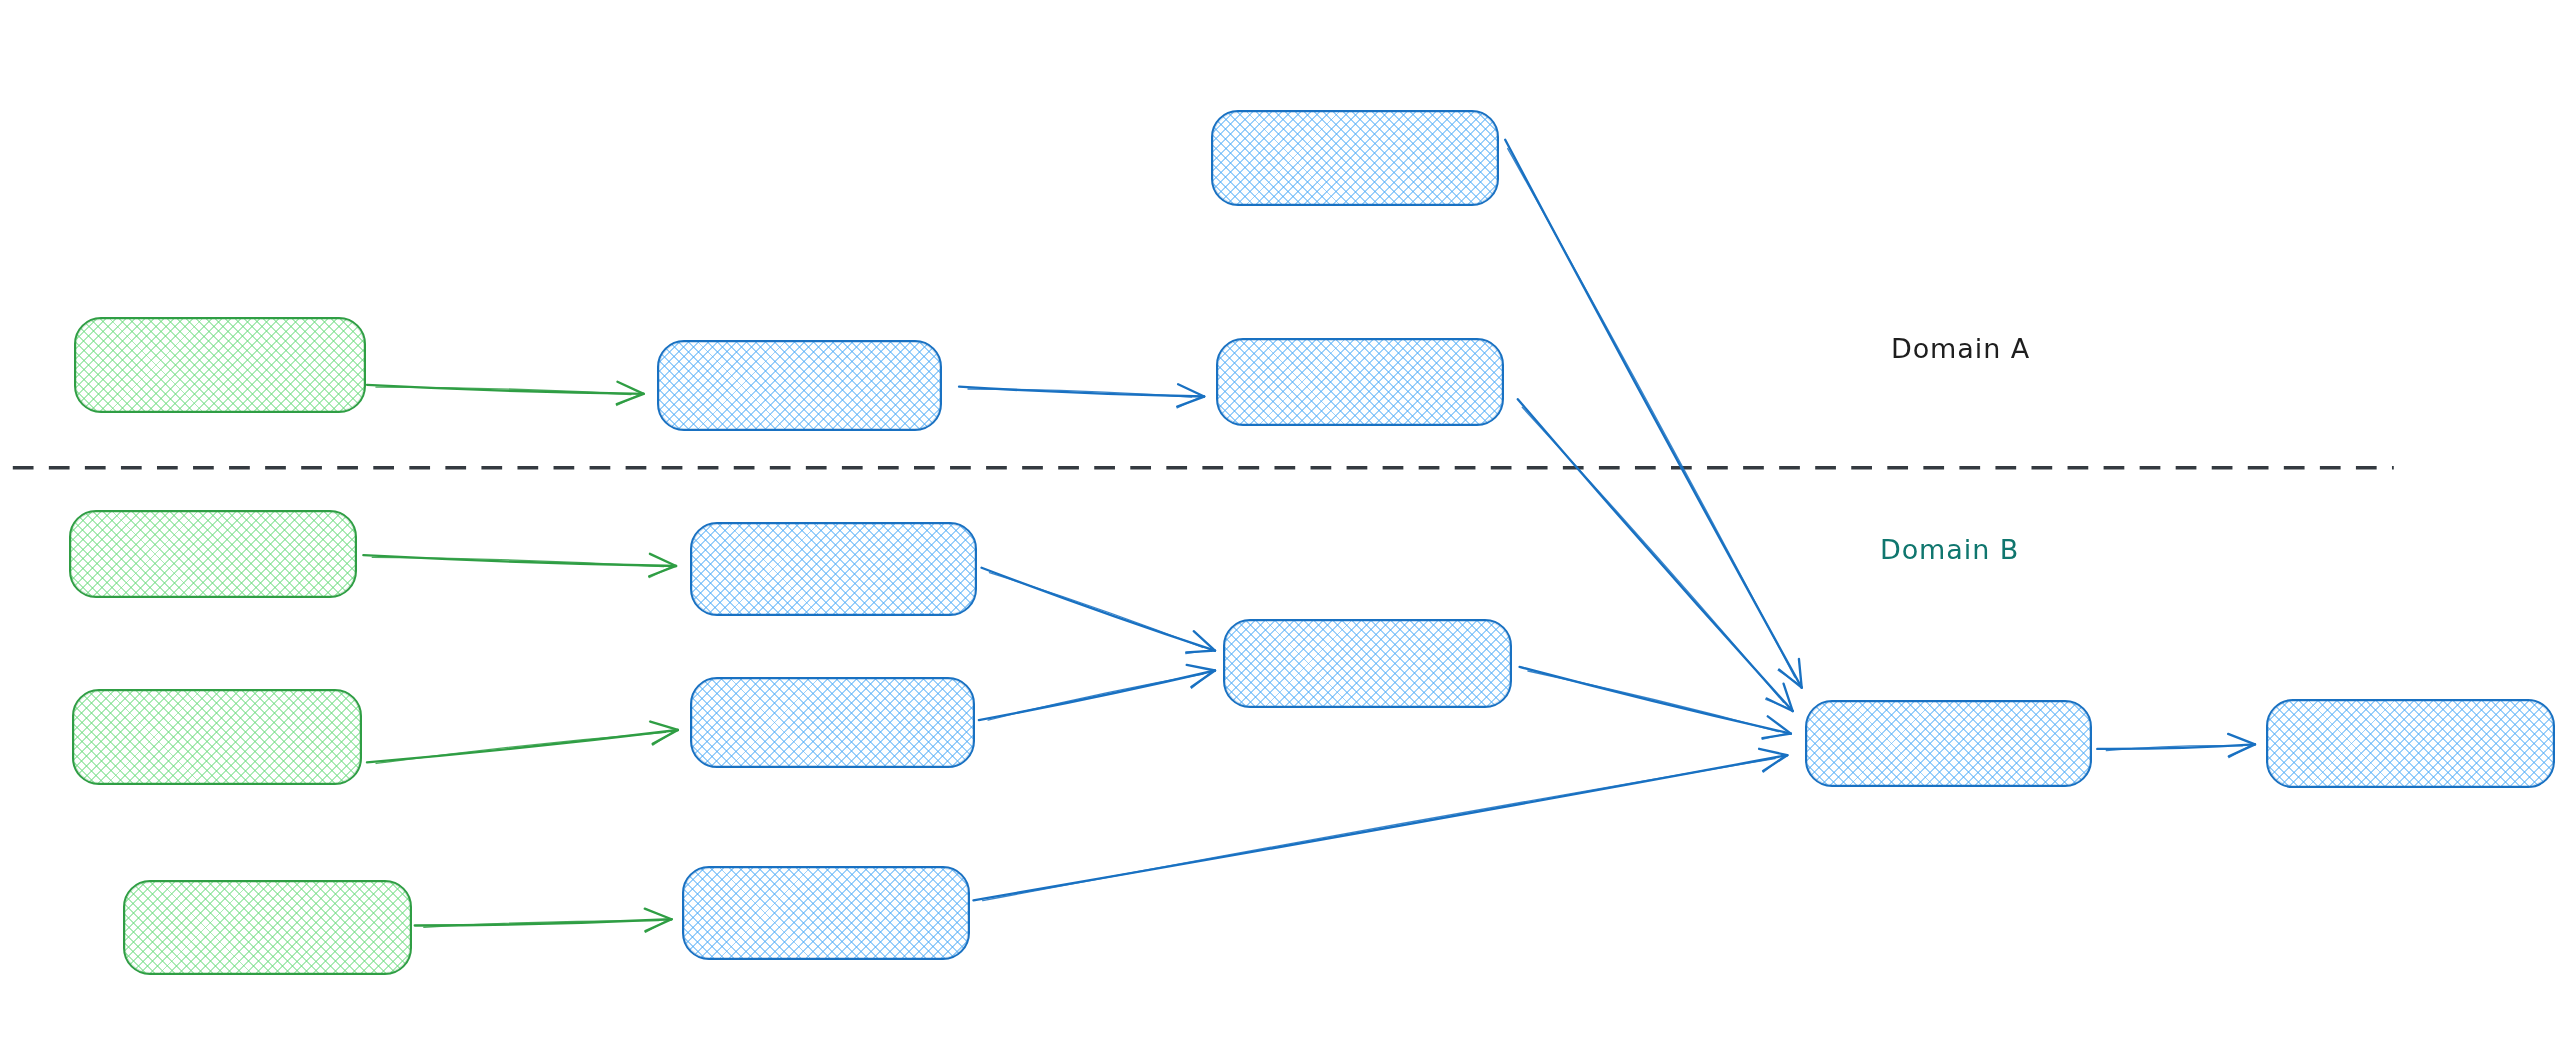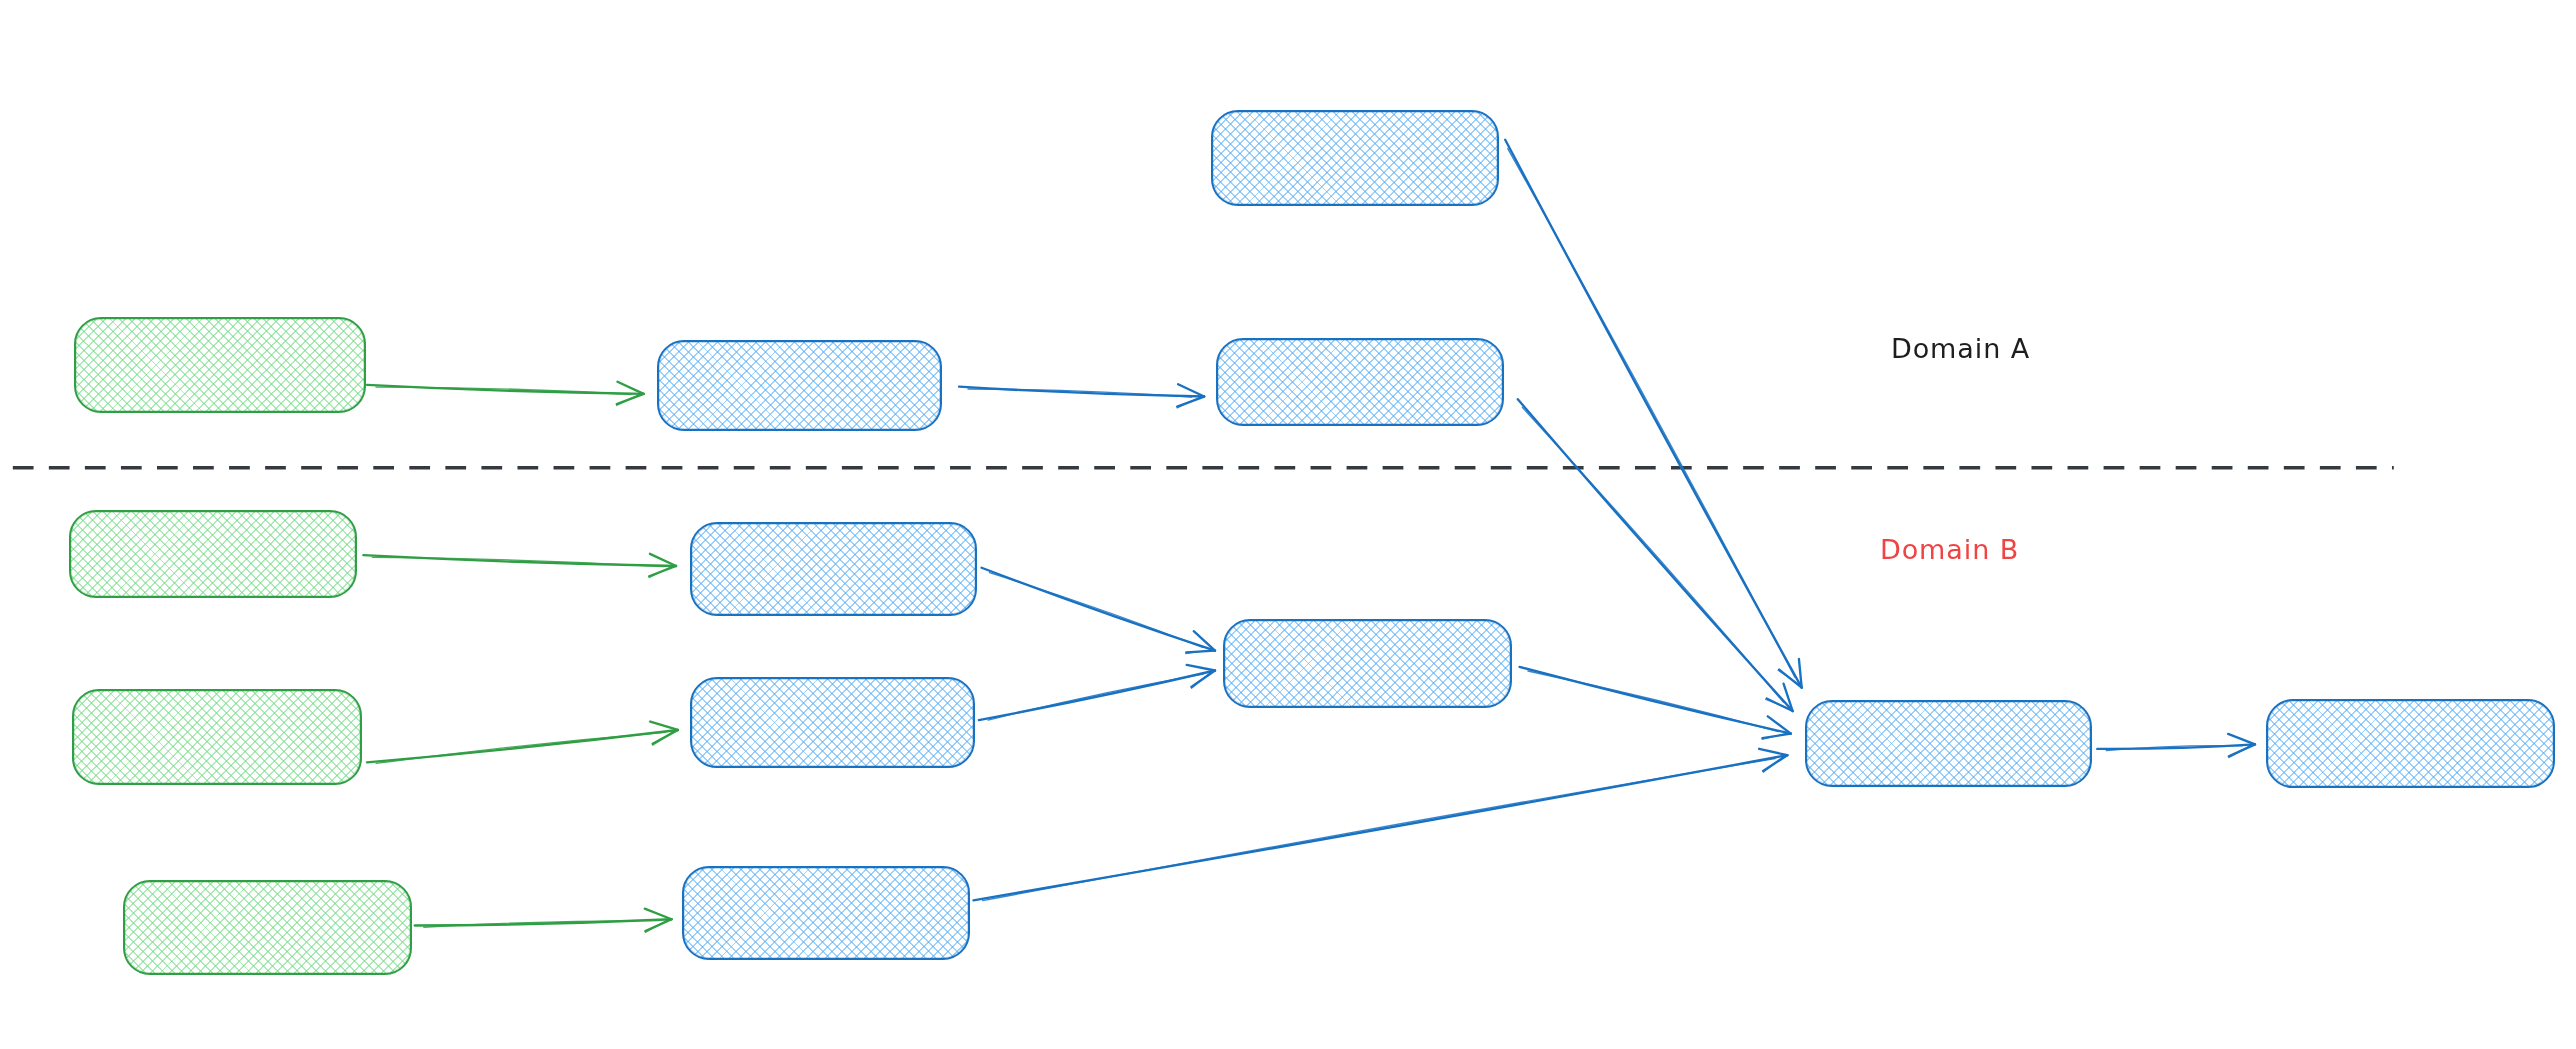--- a/index.html
+++ b/index.html
@@ -130,21 +130,21 @@
       </g>
       <g>
         <path d="M2327,831 Q2414.5856793216967,831.4987762593821 2502,826" fill="none" stroke="#1971c2" stroke-width="2.6" stroke-linecap="round"></path>
         <path d="M2337.0587523671843,832.9135048512247 Q2414.428600565253,826.0010197838483 2488.039982518229,827.5993473383372" fill="none" stroke="#1971c2" stroke-width="1.5" stroke-linecap="round" stroke-opacity="0.85"></path>
         <path d="M2472.8939654097762,839.2980731849653 L2502,826" fill="none" stroke="#1971c2" stroke-width="2.6" stroke-linecap="round"></path>
         <path d="M2472.182176622038,814.3854656141257 L2502,826" fill="none" stroke="#1971c2" stroke-width="2.6" stroke-linecap="round"></path>
         <path d="M2472.9368050706244,840.7974613146564 L2499.001223740618,826.0856793216966" fill="none" stroke="#1971c2" stroke-width="1.3" stroke-linecap="round" stroke-opacity="0.8"></path>
       </g>
     </svg>
   <div class="domain-label" id="label-domain-a" style="left: 1891px; top: 333px; color: rgb(30, 30, 30);">Domain A</div>
-  <div class="domain-label" id="label-domain-b" style="left: 1880px; top: 534px; color: #ef4444;">Domain B</div>
+  <div class="domain-label" id="label-domain-b" style="left: 1880px; top: 534px; color: #0f766e;">Domain B</div>
 <div class="node blue" style="left: 1211px; top: 110px; width: 288px; height: 96px;"></div>
     <div class="node green" style="left: 74px; top: 317px; width: 292px; height: 96px;"></div>
     <div class="node blue" style="left: 657px; top: 340px; width: 285px; height: 91px;"></div>
     <div class="node blue" style="left: 1216px; top: 338px; width: 288px; height: 88px;"></div>
     <div class="node green" style="left: 69px; top: 510px; width: 288px; height: 88px;"></div>
     <div class="node blue" style="left: 690px; top: 522px; width: 287px; height: 94px;"></div>
     <div class="node green" style="left: 72px; top: 689px; width: 290px; height: 96px;"></div>
     <div class="node blue" style="left: 690px; top: 677px; width: 285px; height: 91px;"></div>
     <div class="node blue" style="left: 1223px; top: 619px; width: 289px; height: 89px;"></div>
     <div class="node green" style="left: 123px; top: 880px; width: 289px; height: 95px;"></div>

